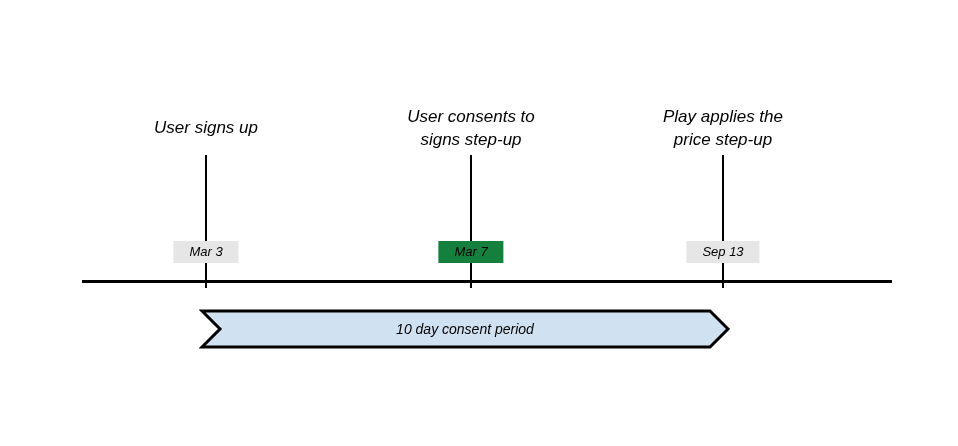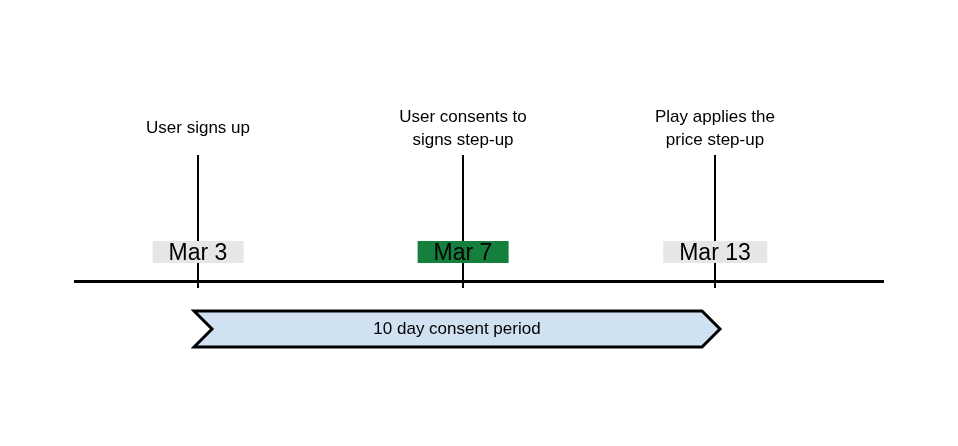--- a/index.html
+++ b/index.html
@@ -12,24 +12,25 @@
     height: 446px;
     position: relative;
     overflow: hidden;
     font-family: "Liberation Sans", sans-serif;
     color: #000000;
     -webkit-font-smoothing: antialiased;
   }
 
   #stage {
     position: absolute;
-    left: 8px;
+    left: 16px;
     top: 0;
     width: 890px;
     height: 446px;
+    font-style: italic;
   }
 
   
   .axis-line {
     position: absolute;
     left: 66px;
     top: 280px;
     width: 810px;
     height: 3px;
     background: #000000;
@@ -71,21 +72,21 @@
     top: 105px;
     width: 200px;
   }
 
   
   .date-chip {
     position: absolute;
     top: 241px;
     transform: translateX(-50%);
     background: #e6e6e6;
-    font-size: 23px;
+    font-size: 13px;
     line-height: 22px;
     padding: 0 16px;
     white-space: nowrap;
     color: #000000;
   }
   .date-chip.d0 { left: 190px; }
   .date-chip.d1 { left: 455px; }
   .date-chip.d2 { left: 707px; }
 
   
@@ -103,21 +104,21 @@
   }
   .period-banner .banner-text {
     position: absolute;
     left: 0;
     top: 0;
     width: 532px;
     height: 40px;
     display: flex;
     align-items: center;
     justify-content: center;
-    font-size: 17px;
+    font-size: 14px;
     color: #000000;
     pointer-events: none;
   }
 </style>
 </head>
 <body style="background: rgb(255, 255, 255);">
 
 <div id="stage">
 
   <div class="axis-line" style="background: rgb(0, 0, 0);"></div>
@@ -127,21 +128,21 @@
   <div class="tick t2" style="background: rgb(0, 0, 0);"></div>
 
   <div class="event-label e0">User signs up</div>
   <div class="event-label e1">User consents to
 signs step-up</div>
   <div class="event-label e2">Play applies the
 price step-up</div>
 
   <div class="date-chip d0" style="background: rgb(230, 230, 230);">Mar 3</div>
   <div class="date-chip d1" style="background: #15803d;">Mar 7</div>
-  <div class="date-chip d2" style="background: rgb(230, 230, 230);">Mar 13</div>
+  <div class="date-chip d2" style="background: rgb(230, 230, 230);">Sep 13</div>
 
   <div class="period-banner">
     <svg viewBox="0 0 532 40" xmlns="http://www.w3.org/2000/svg">
       <polygon id="banner-shape" points="3,2 511,2 529,20 511,38 3,38 21,20" fill="#d0e1f2" stroke="#000000" stroke-width="3" stroke-linejoin="miter"></polygon>
     </svg>
     <div class="banner-text">10 day consent period</div>
   </div>
 
 </div>
 

